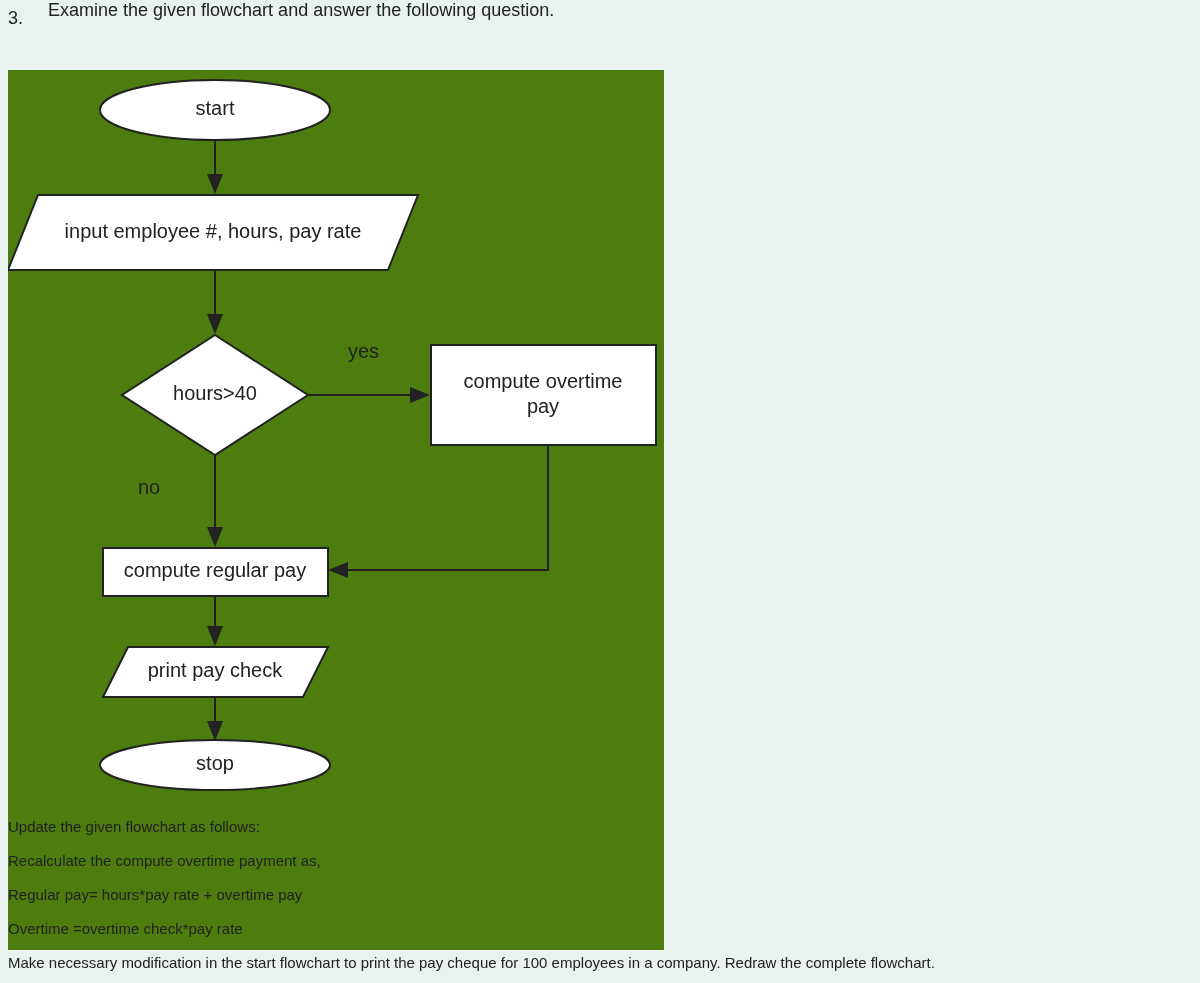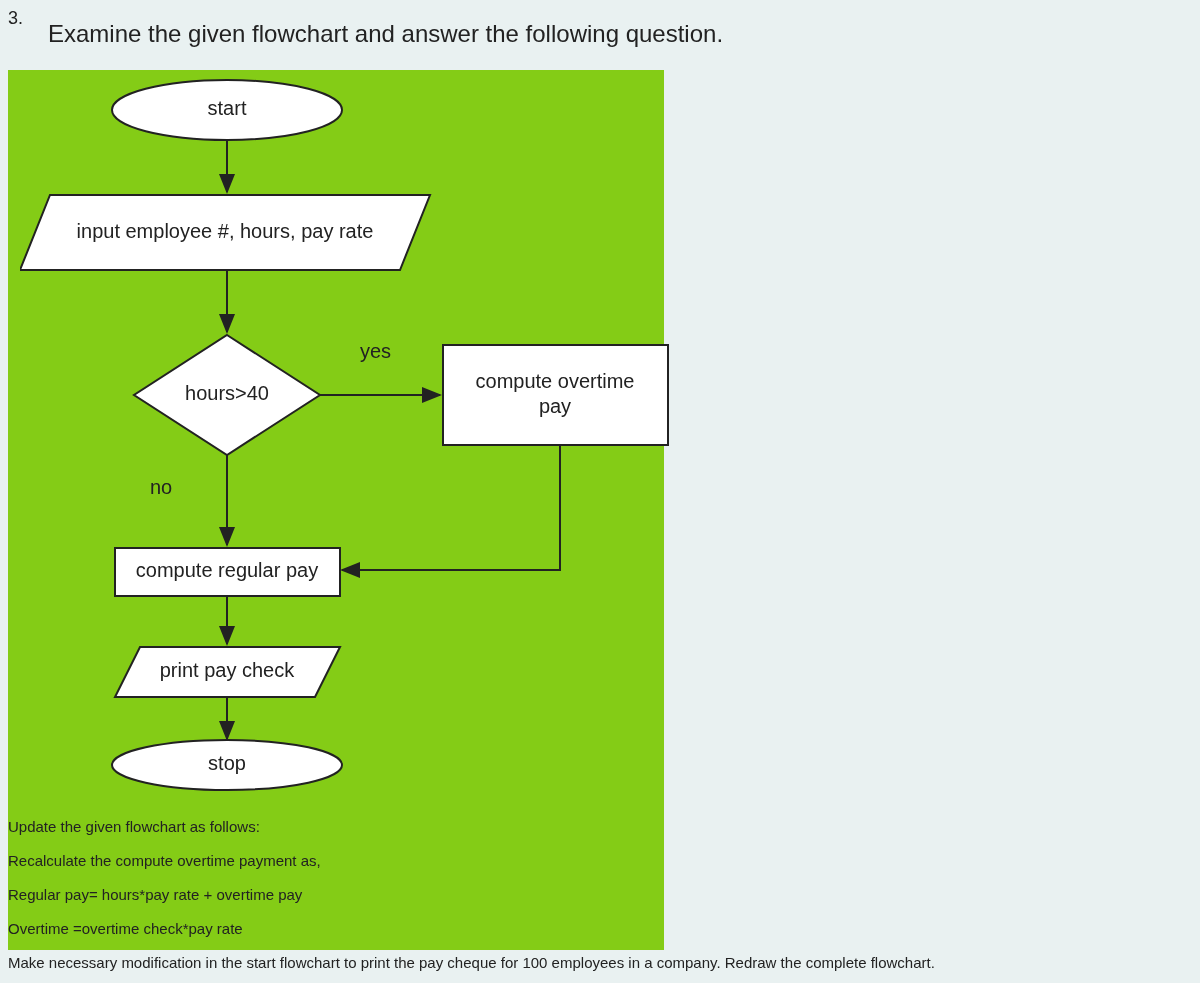--- a/index.html
+++ b/index.html
@@ -13,32 +13,31 @@
     position: relative;
   }
   .question-num {
     position: absolute;
     top: 8px;
     left: 8px;
     font-size: 18px;
   }
   .question-text {
     position: absolute;
-    top: 20px;
+    top: 0;
     left: 48px;
-    font-size: 24px;
+    font-size: 18px;
   }
   .flowchart-container {
     position: absolute;
     top: 70px;
     left: 8px;
     width: 656px;
     height: 880px;
-    background: #84cc16;
-    padding-left: 12px;
+    background: #4d7c0f;
   }
   svg.fc {
     width: 656px;
     height: 730px;
   }
   .shape-text {
     font-family: Arial, Helvetica, sans-serif;
     font-size: 20px;
     fill: #222;
     text-anchor: middle;

